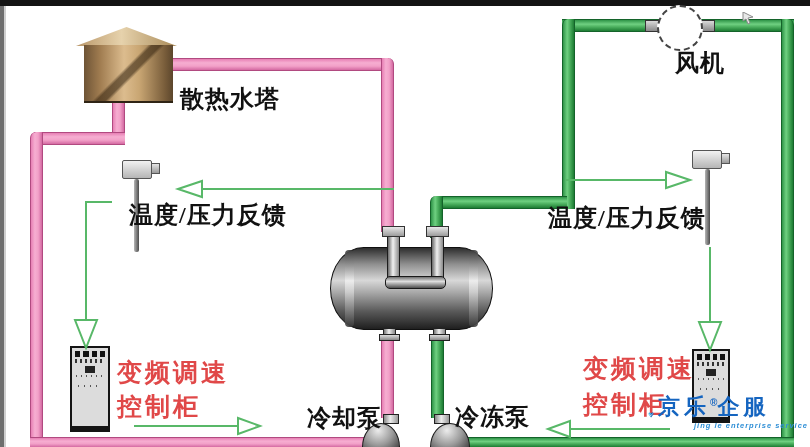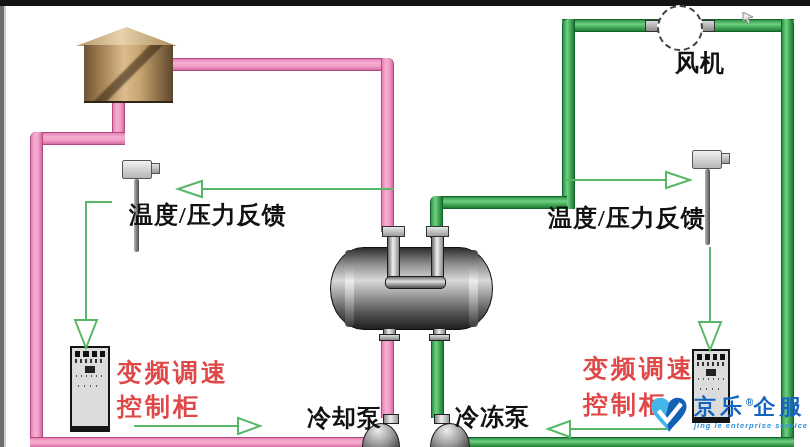--- a/index.html
+++ b/index.html
@@ -91,21 +91,21 @@
   
   #signals{position:absolute;left:0;top:0;width:810px;height:447px;pointer-events:none;}
 
   
   .logo-wrap{left:648px;top:391px;width:160px;height:54px;display:flex;align-items:flex-start;}
   .logo-text-col{display:flex;flex-direction:column;margin-left:4px;margin-top:4px;}
   .logo-brand{color:#1565c0;font-weight:bold;font-size:22px;letter-spacing:4px;
     font-family:"Liberation Sans","DejaVu Sans",sans-serif;white-space:nowrap;line-height:1.1;}
   .logo-reg{font-size:10px;vertical-align:super;letter-spacing:0;}
   .logo-tagline{color:#2f8fd6;font-size:7.5px;font-weight:bold;font-style:italic;
-    letter-spacing:1px;margin-top:2px;white-space:nowrap;}
+    letter-spacing:1px;margin-top:2px;white-space:nowrap;margin-left:36px;}
 </style>
 </head>
 <body>
 
 <div id="canvas">
 
   <div class="abs top-border"></div>
   <div class="abs left-border"></div>
   <div class="abs left-border-light"></div>
 
@@ -120,20 +120,21 @@
   <div class="pipe green-h" style="left:562px;top:19px;width:232px;height:13px;"></div>
   <div class="pipe green-v" style="left:562px;top:19px;width:13px;height:190px;border-top-left-radius:6px;"></div>
   <div class="pipe green-h" style="left:438px;top:196px;width:129px;height:13px;"></div>
   <div class="pipe green-v" style="left:430px;top:196px;width:13px;height:42px;border-top-left-radius:6px;"></div>
   <div class="pipe green-v" style="left:781px;top:19px;width:13px;height:421px;border-top-right-radius:6px;"></div>
   <div class="pipe green-h" style="left:448px;top:437px;width:346px;height:10px;border-bottom:none;"></div>
   <div class="pipe green-v" style="left:431px;top:338px;width:13px;height:80px;"></div>
 
   <div class="abs tower-cone"></div>
   <div class="abs tower-body"></div>
+  <div class="lbl" style="left:180px;top:83px;">散热水塔</div>
 
   <div class="abs fan-stub" style="left:645px;top:20px;width:14px;height:12px;"></div>
   <div class="abs fan-stub" style="left:701px;top:20px;width:14px;height:12px;"></div>
   <div class="abs fan-circle"></div>
   <div class="lbl" style="left:675px;top:47px;">风机</div>
 
   <svg class="abs" style="left:742px;top:12px;" width="12" height="13" viewBox="0 0 12 13">
     <polygon points="1,0 11,5 6,6 8,11 6,12 4,7 1,9" fill="#e8e8e8" stroke="#8a8a8a" stroke-width="1"></polygon>
   </svg>
 

